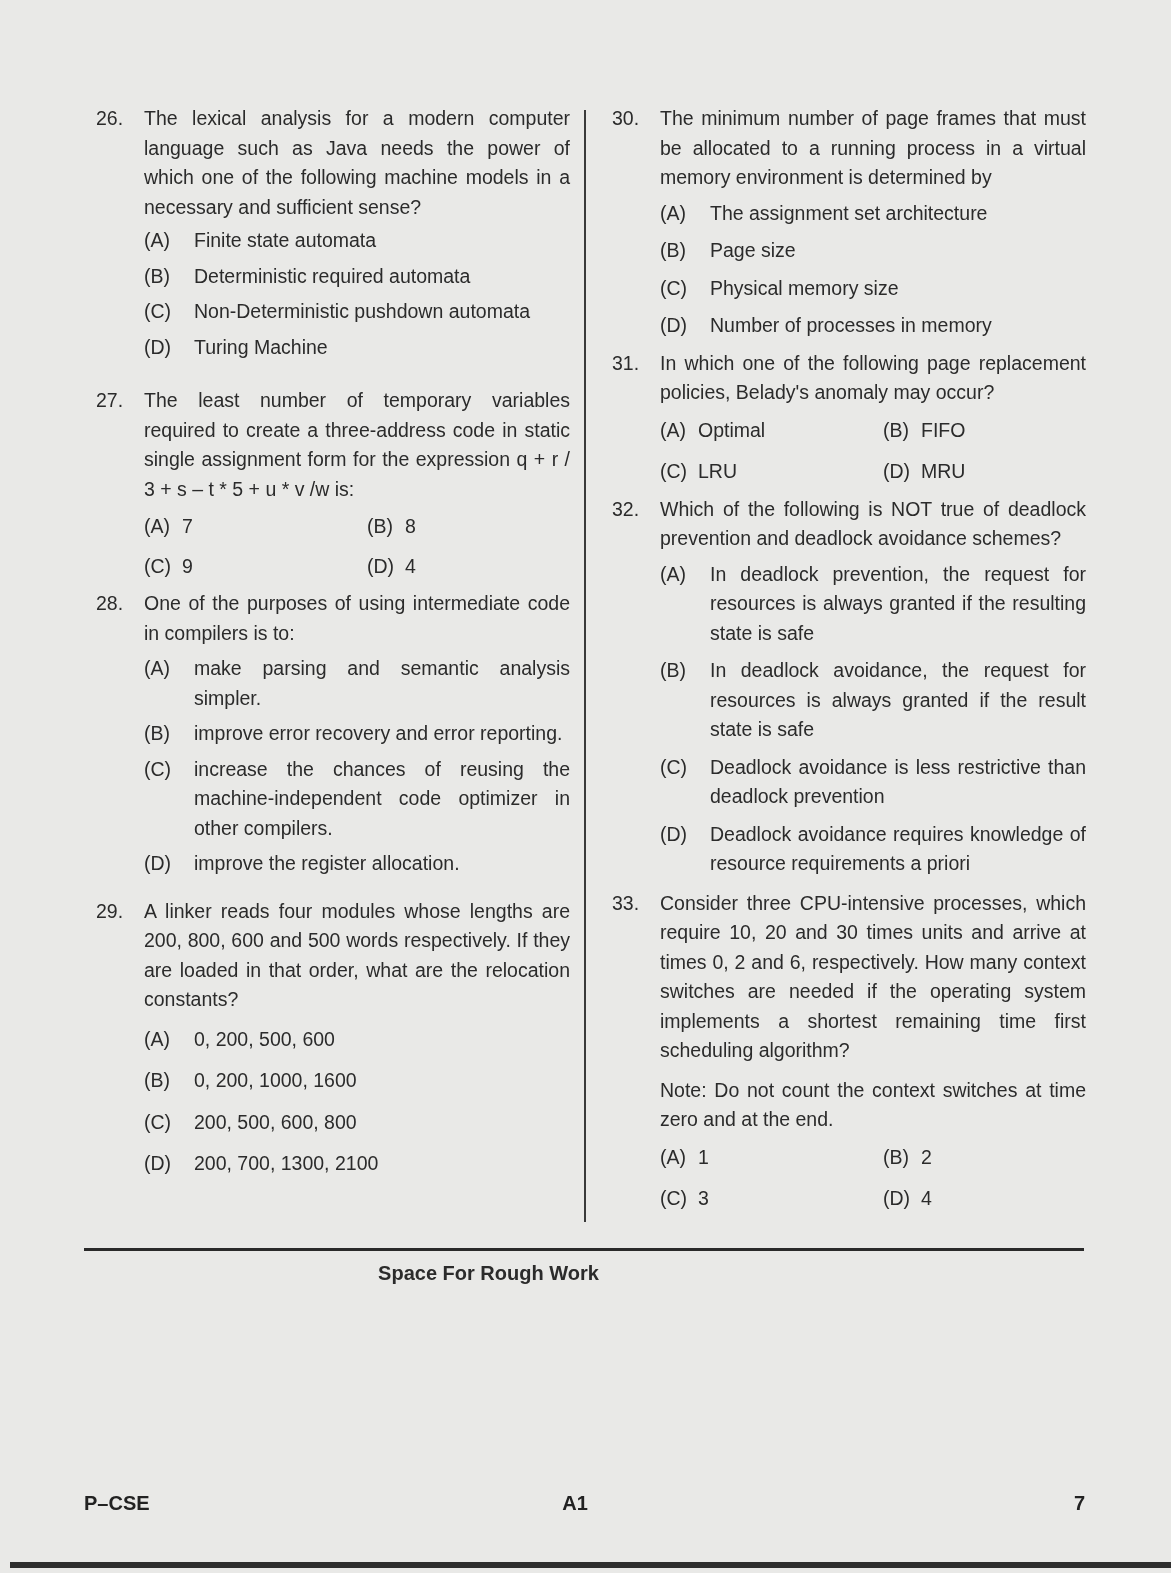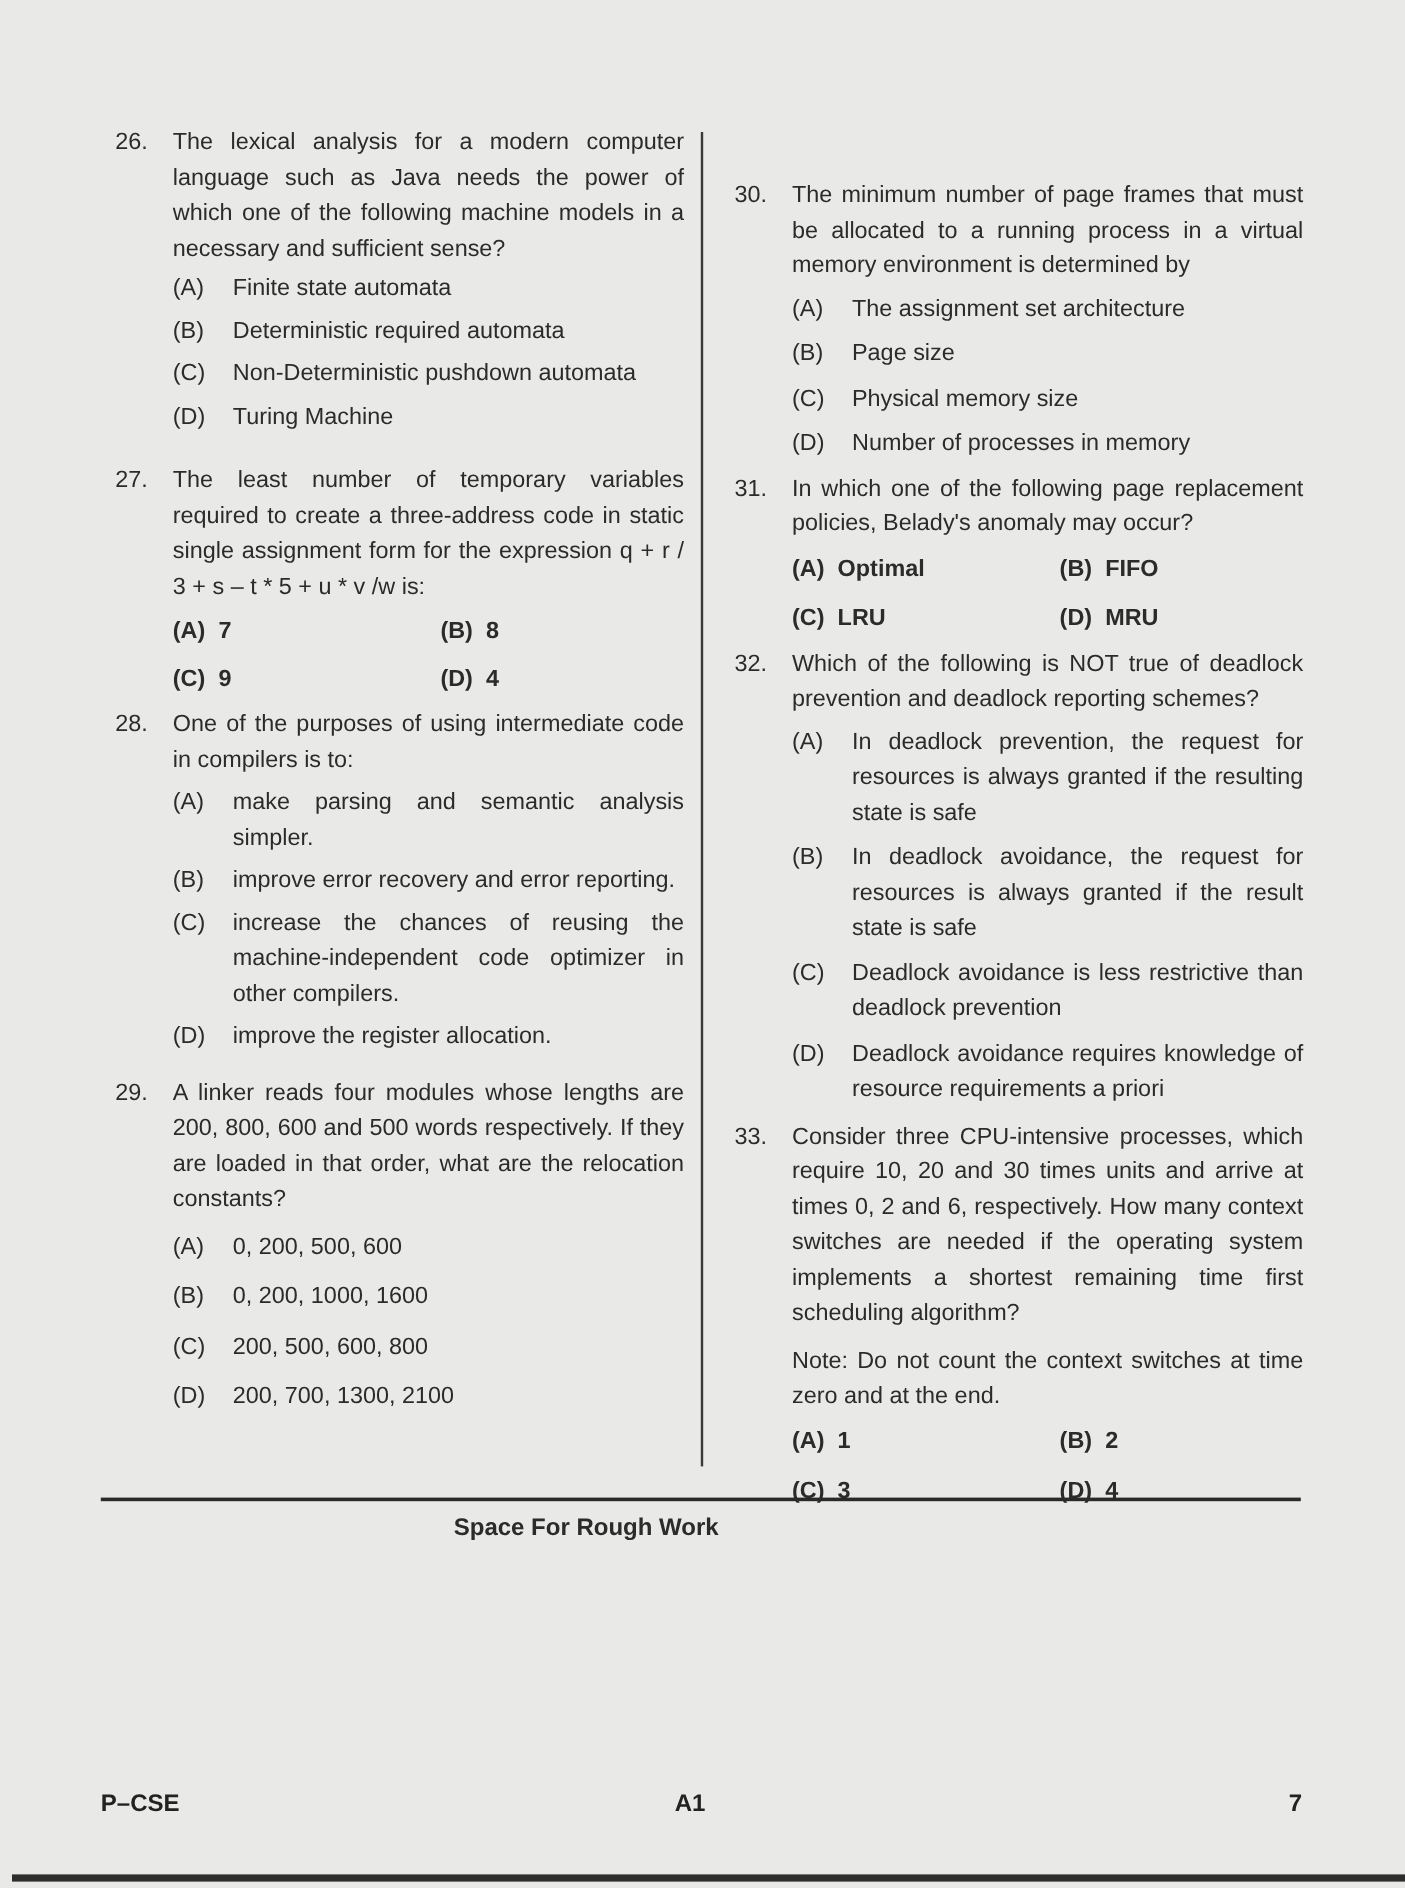--- a/index.html
+++ b/index.html
@@ -4,30 +4,30 @@
 <style>
   html, body { margin:0; padding:0; }
   body {
     width:1171px; height:1573px; position:relative; overflow:hidden;
     background:#e9e9e7;
     font-family:"Liberation Sans", sans-serif;
     color:#2b2b2b;
   }
   .col { position:absolute; top:104px; }
   .col-left { left:84px; width:474px;margin-left:12px; }
-  .col-right { left:612px; width:474px;margin-top:44px; }
+  .col-right { left:612px; width:474px; }
   .divider { position:absolute; left:584px; top:110px; width:2px; height:1112px; background:#3a3a3a; }
   .q { position:relative; padding-left:48px; font-size:19.5px; line-height:29.5px; margin-bottom:20px; }
   .q .qnum { position:absolute; left:0; top:0; }
   .q .stem { text-align:justify; }
   .q .note { text-align:justify; margin-top:10px; }
   .opts { margin-top:6px; }
   .opt { position:relative; padding-left:50px; margin-bottom:6px; text-align:justify; }
   .opt .lbl { position:absolute; left:0; top:0; }
-  .grid2 { display:grid; grid-template-columns: 223px 1fr; row-gap:12px; margin-top:8px;font-weight:bold; }
+  .grid2 { display:grid; grid-template-columns: 223px 1fr; row-gap:12px; margin-top:8px; }
   .grid2 .opt { margin-bottom:0; padding-left:0; }
   .grid2 .opt .lbl { position:static; display:inline-block; width:38px; }
   .rule { position:absolute; left:84px; top:1248px; width:1000px; height:3px; background:#2a2a2a; }
   .rough { position:absolute; left:0; width:977px; top:1262px; text-align:center; font-weight:bold; font-size:20px; color:#2b2b2b; }
   .footer { position:absolute; top:1492px; font-weight:bold; font-size:20px; color:#222;text-align:right; }
   .f-left { left:84px; }
   .f-center { left:0; width:1150px; text-align:center; }
   .f-right { right:86px; }
   .bottom-edge { position:absolute; left:10px; top:1562px; width:1161px; height:6px; background:#2e2e2e; }
 </style>
@@ -102,21 +102,21 @@
     <div class="grid2">
       <div class="opt"><span class="lbl">(A)</span><span>Optimal</span></div>
       <div class="opt"><span class="lbl">(B)</span><span>FIFO</span></div>
       <div class="opt"><span class="lbl">(C)</span><span>LRU</span></div>
       <div class="opt"><span class="lbl">(D)</span><span>MRU</span></div>
     </div>
   </div>
 
   <div class="q" style="margin-bottom:10px">
     <span class="qnum">32.</span>
-    <div class="stem">Which of the following is NOT true of deadlock prevention and deadlock reporting schemes?</div>
+    <div class="stem">Which of the following is NOT true of deadlock prevention and deadlock avoidance schemes?</div>
     <div class="opts">
       <div class="opt" style="margin-bottom:8px"><span class="lbl">(A)</span><span>In deadlock prevention, the request for resources is always granted if the resulting state is safe</span></div>
       <div class="opt" style="margin-bottom:8px"><span class="lbl">(B)</span><span>In deadlock avoidance, the request for resources is always granted if the result state is safe</span></div>
       <div class="opt" style="margin-bottom:8px"><span class="lbl">(C)</span><span>Deadlock avoidance is less restrictive than deadlock prevention</span></div>
       <div class="opt"><span class="lbl">(D)</span><span>Deadlock avoidance requires knowledge of resource requirements a priori</span></div>
     </div>
   </div>
 
   <div class="q">
     <span class="qnum">33.</span>

